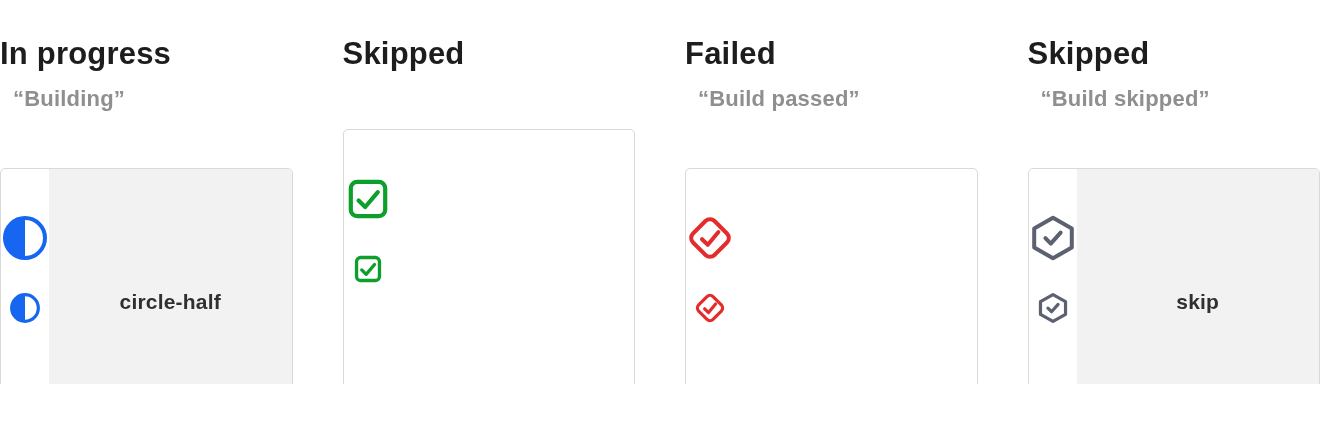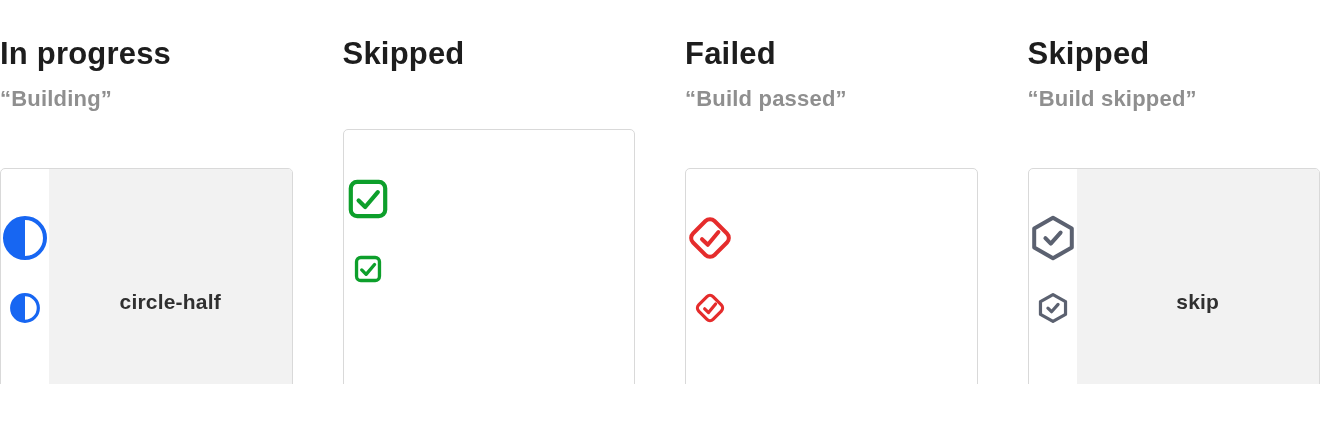--- a/index.html
+++ b/index.html
@@ -34,20 +34,21 @@
     color: #1d1d1d;
     letter-spacing: 0.2px;
   }
   .subtitle {
     margin: 14px 0 0 0;
     font-size: 22px;
     line-height: 25px;
     font-weight: bold;
     color: #8f8f8f;
     letter-spacing: 0.2px;
+    padding-left: 13px;
   }
   .card {
     margin-top: 57px;
     height: 268px;
     box-sizing: border-box;
     background: #ffffff;
     border: 1px solid #d9d9d9;
     border-radius: 5px;
     display: flex;
     overflow: hidden;

